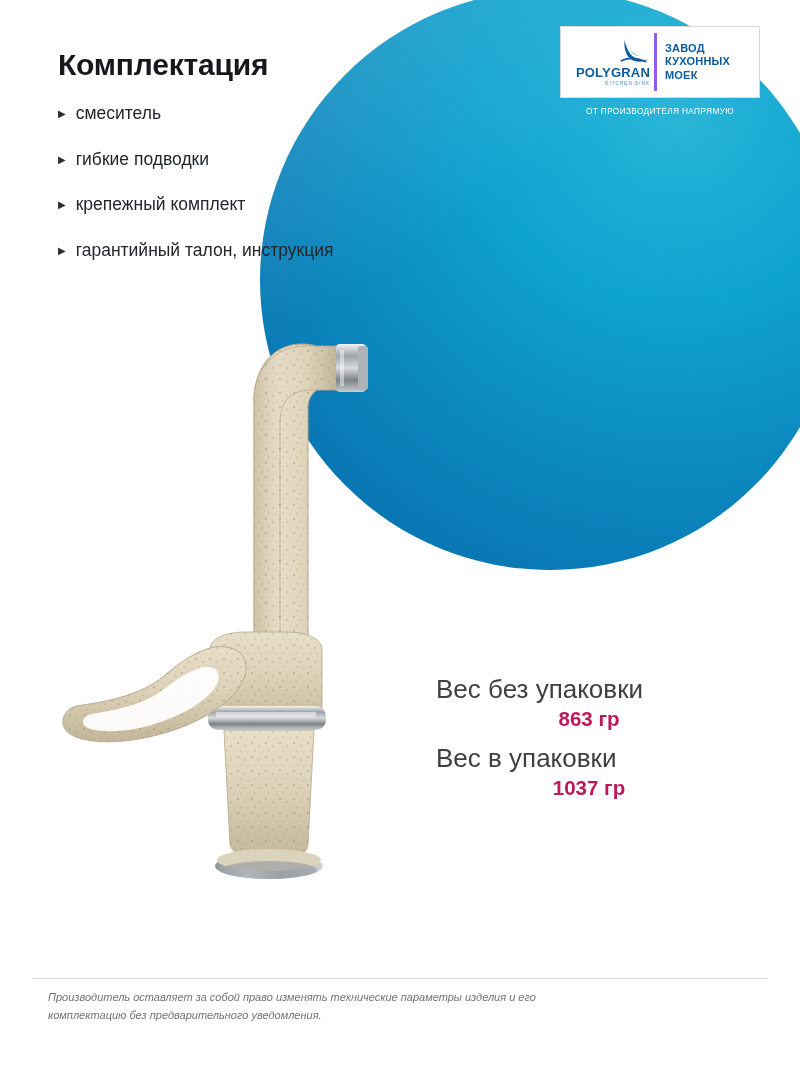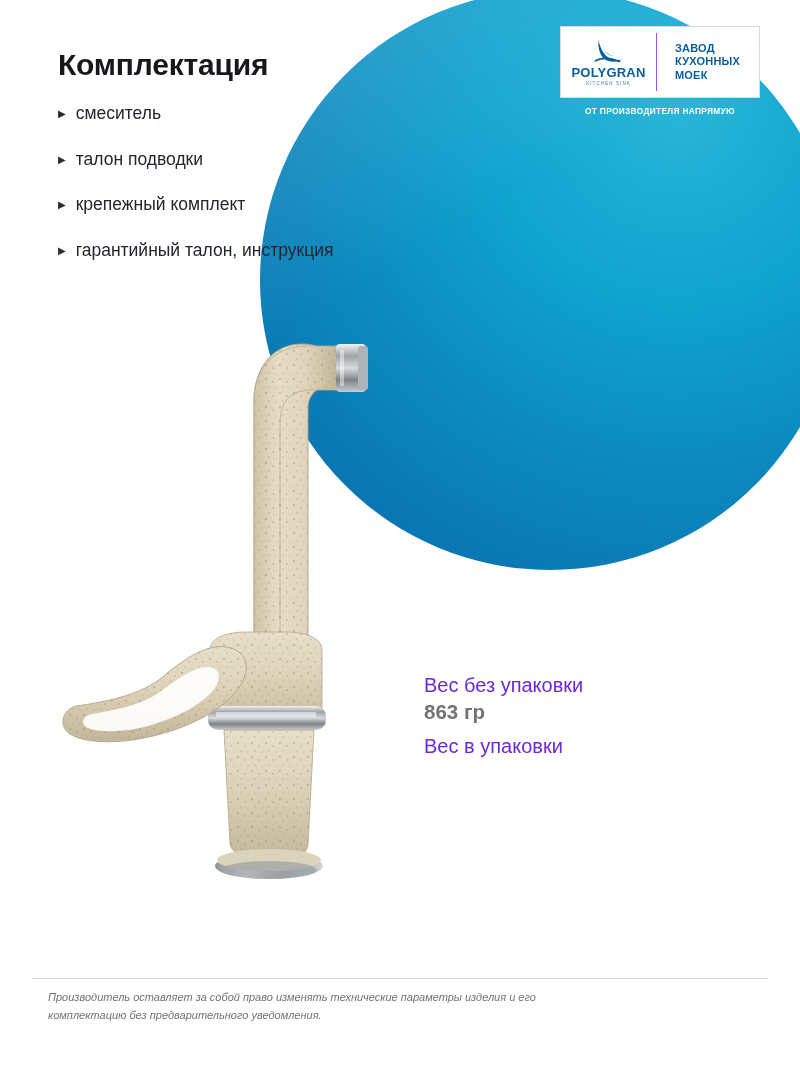--- a/index.html
+++ b/index.html
@@ -47,23 +47,23 @@
     border: 1px solid #d9d9d9;
     display: flex;
     align-items: stretch;
     height: 72px;
     padding: 6px 4px;
   }
   .logo-left {
     flex: 0 0 92px;
     display: flex;
     flex-direction: column;
-    align-items: center;
+    align-items: flex-end;
     justify-content: center;
-    border-right: 1px solid #8b5cf6;
+    border-right: 3px solid #8b5cf6;
     padding-right: 4px;
   }
   .logo-mark { width: 30px; height: 26px; display:block; }
   .logo-word {
     font-size: 13px;
     font-weight: bold;
     color: #0a5c9e;
     letter-spacing: 0.2px;
     line-height: 1;
     margin-top: 2px;
@@ -74,34 +74,33 @@
     letter-spacing: 1.1px;
     margin-top: 2px;
   }
   .logo-right {
     flex: 1;
     display: flex;
     flex-direction: column;
     justify-content: center;
     align-items: flex-start;
     padding-left: 8px;
-    margin-left: 10px;
   }
   .logo-right span {
     font-size: 11px;
     font-weight: bold;
     color: #0a5c9e;
     line-height: 1.22;
     letter-spacing: 0.2px;
     text-transform: uppercase;
   }
   .logo-tagline {
     margin-top: 8px;
     font-size: 8.3px;
-    font-weight: bold;
+    font-weight: normal;
     color: #ffffff;
     letter-spacing: 0.35px;
     white-space: nowrap;
   }
 
   
   .heading {
     position: absolute;
     left: 58px; top: 48px;
     font-size: 30px;
@@ -139,30 +138,32 @@
     height: 600px;
   }
 
   
   .weights {
     position: absolute;
     left: 424px; top: 673px;
     width: 330px;
   }
   .weights .row-label {
-    font-size: 20px;
-    color: #6d28d9;
+    font-size: 26px;
+    color: #404040;
     line-height: 1.28;
+    margin-left: 12px;
   }
   .weights .row-value {
     font-size: 20.5px;
     font-weight: bold;
-    color: #737373;
+    color: #be185d;
     line-height: 1.28;
     margin-bottom: 9px;
+    text-align: center;
   }
 
   
   .footer-rule {
     position: absolute;
     left: 32px; right: 32px;
     top: 978px;
     height: 1px;
     background: #d7d7d7;
   }
@@ -205,21 +206,21 @@
 
   <h1 class="heading">Комплектация</h1>
 
   <ul class="spec-list">
     <li>
       <span class="bullet">▶</span>
       <span>смеситель</span>
     </li>
     <li>
       <span class="bullet">▶</span>
-      <span>талон подводки</span>
+      <span>гибкие подводки</span>
     </li>
     <li>
       <span class="bullet">▶</span>
       <span>крепежный комплект</span>
     </li>
     <li>
       <span class="bullet">▶</span>
       <span>гарантийный талон, инструкция</span>
     </li>
   </ul>
@@ -300,18 +301,19 @@
 
     <ellipse cx="229" cy="546" rx="54" ry="13" fill="url(#chromeGradH)"></ellipse>
     <ellipse cx="229" cy="540" rx="52" ry="11" fill="#dcd3bd"></ellipse>
     <ellipse cx="229" cy="550" rx="48" ry="9" fill="#9aa0a4" opacity="0.7"></ellipse>
   </svg>
 
   <div class="weights">
     <div class="row-label">Вес без упаковки</div>
     <div class="row-value">863 гр</div>
     <div class="row-label">Вес в упаковки</div>
+    <div class="row-value">1037 гр</div>
   </div>
 
   <div class="footer-rule"></div>
   <div class="footer-note">Производитель оставляет за собой право изменять технические параметры изделия и его комплектацию без предварительного уведомления.</div>
 
 </div>
 
 </body></html>

